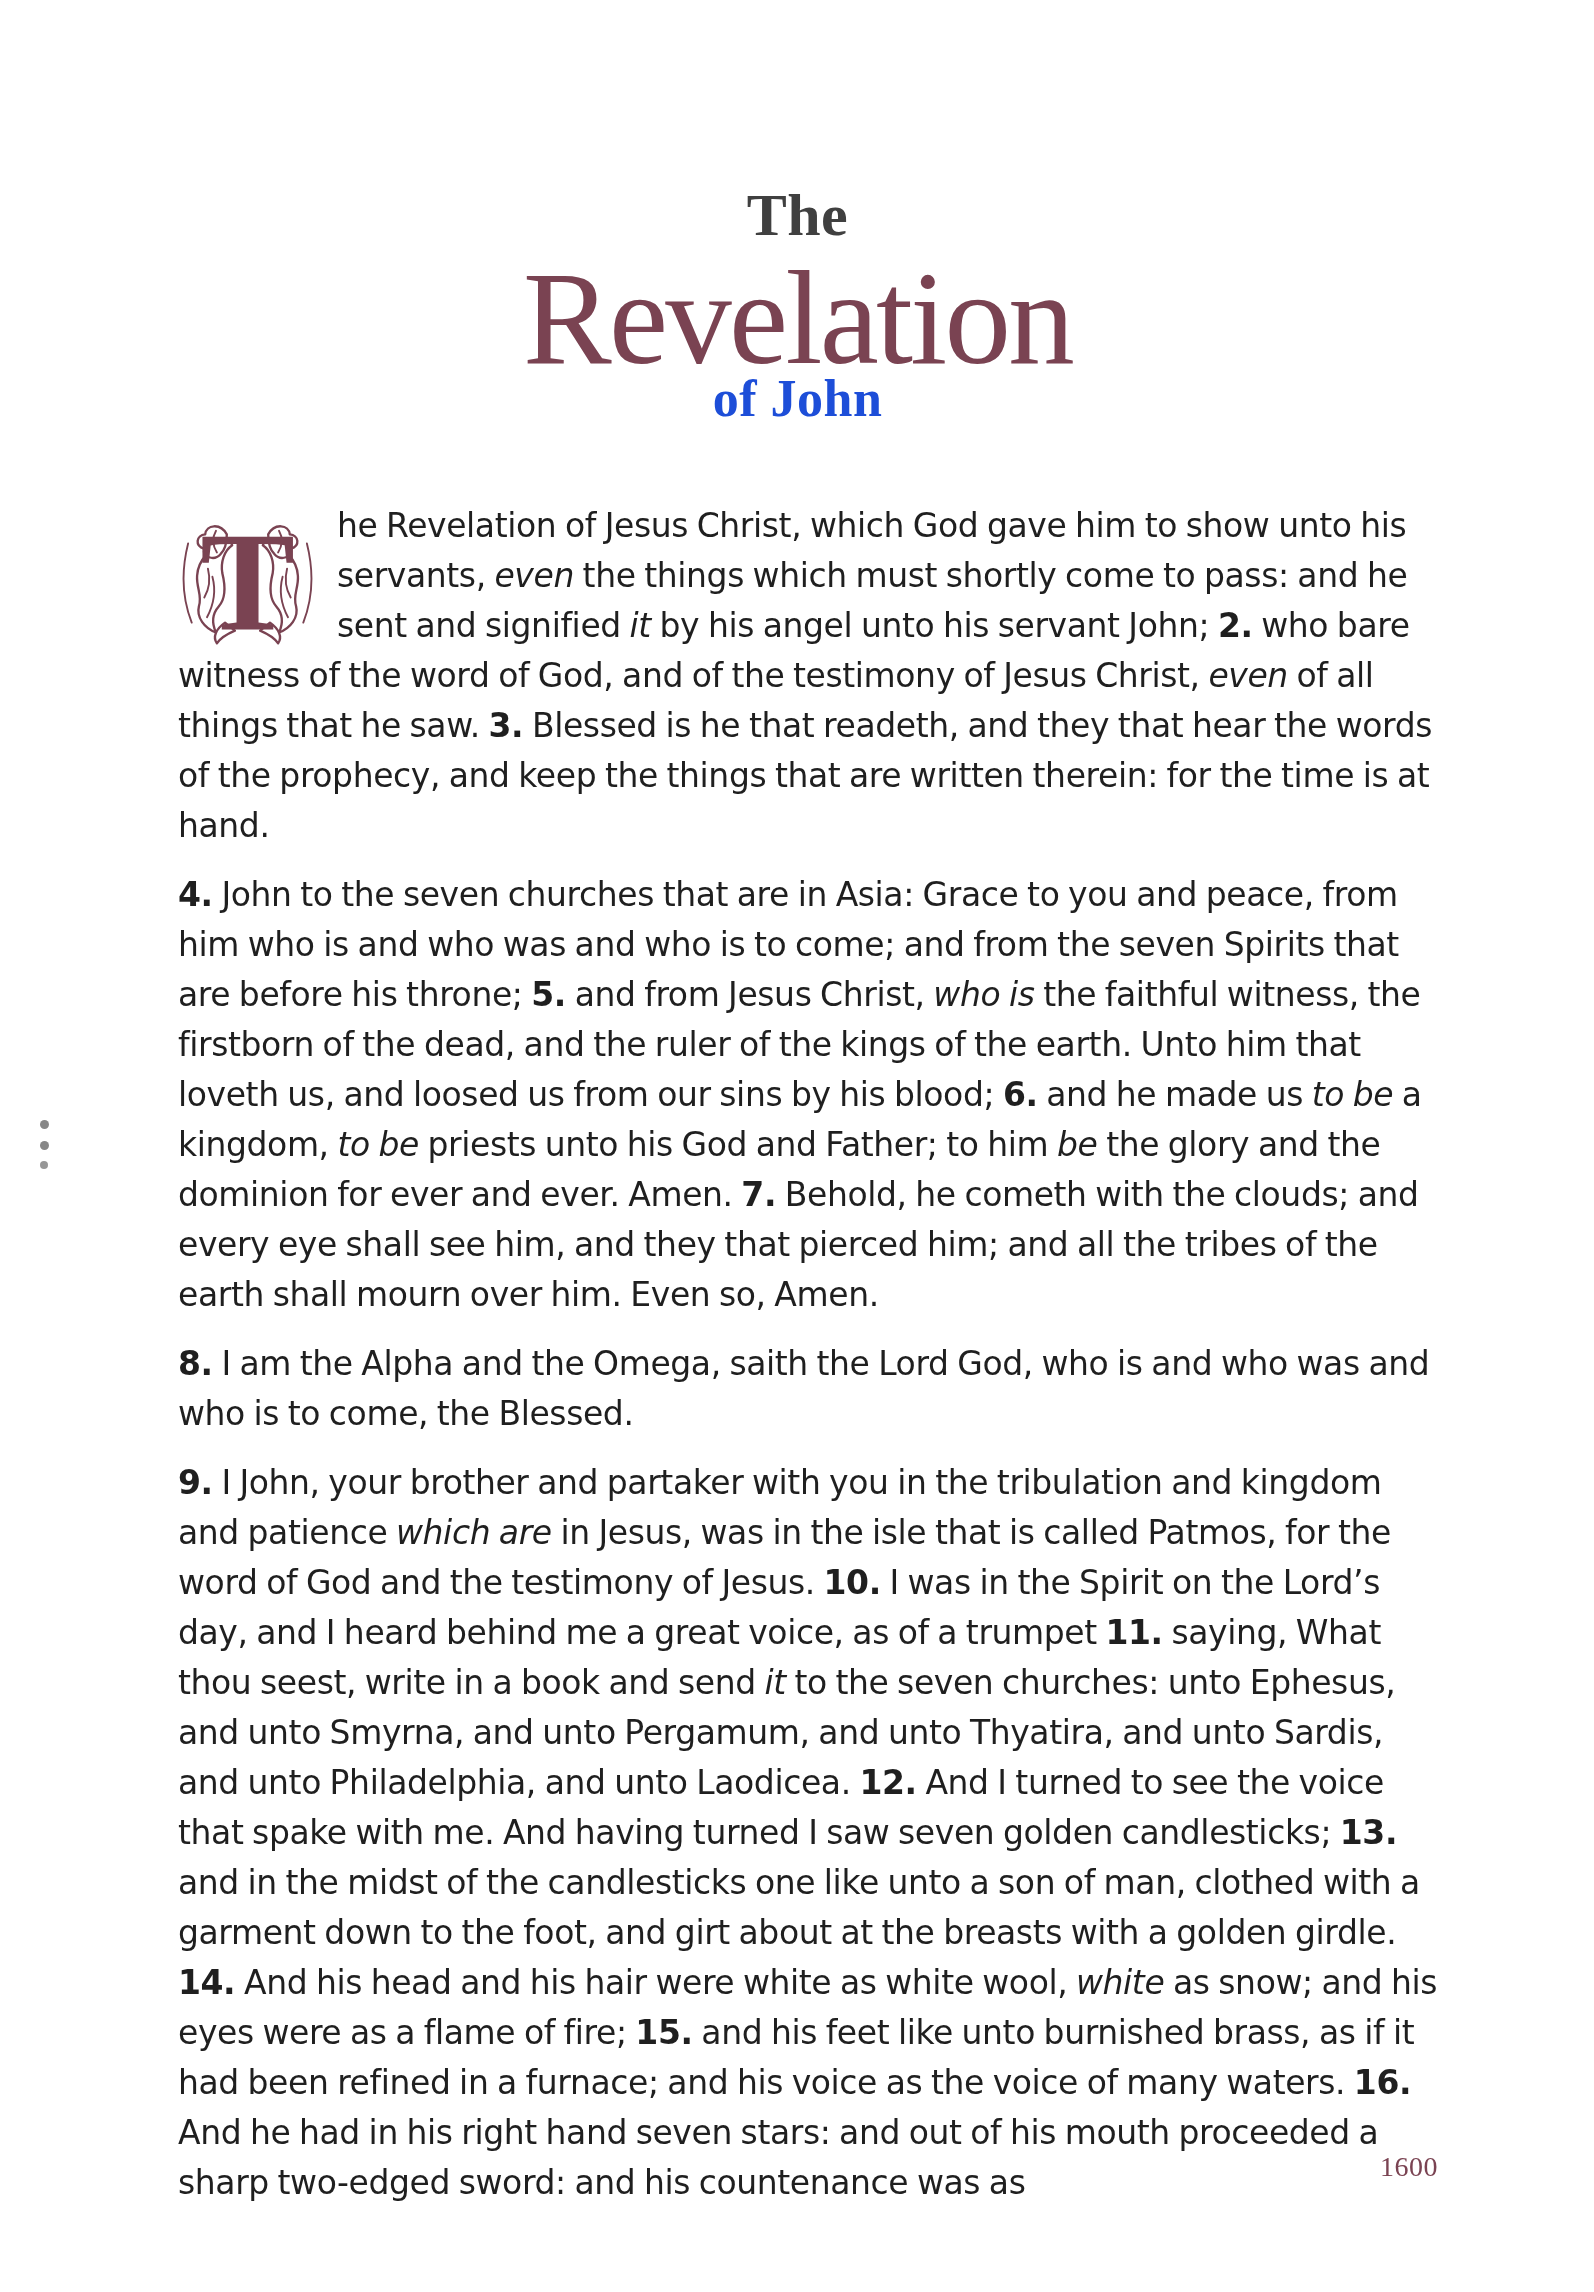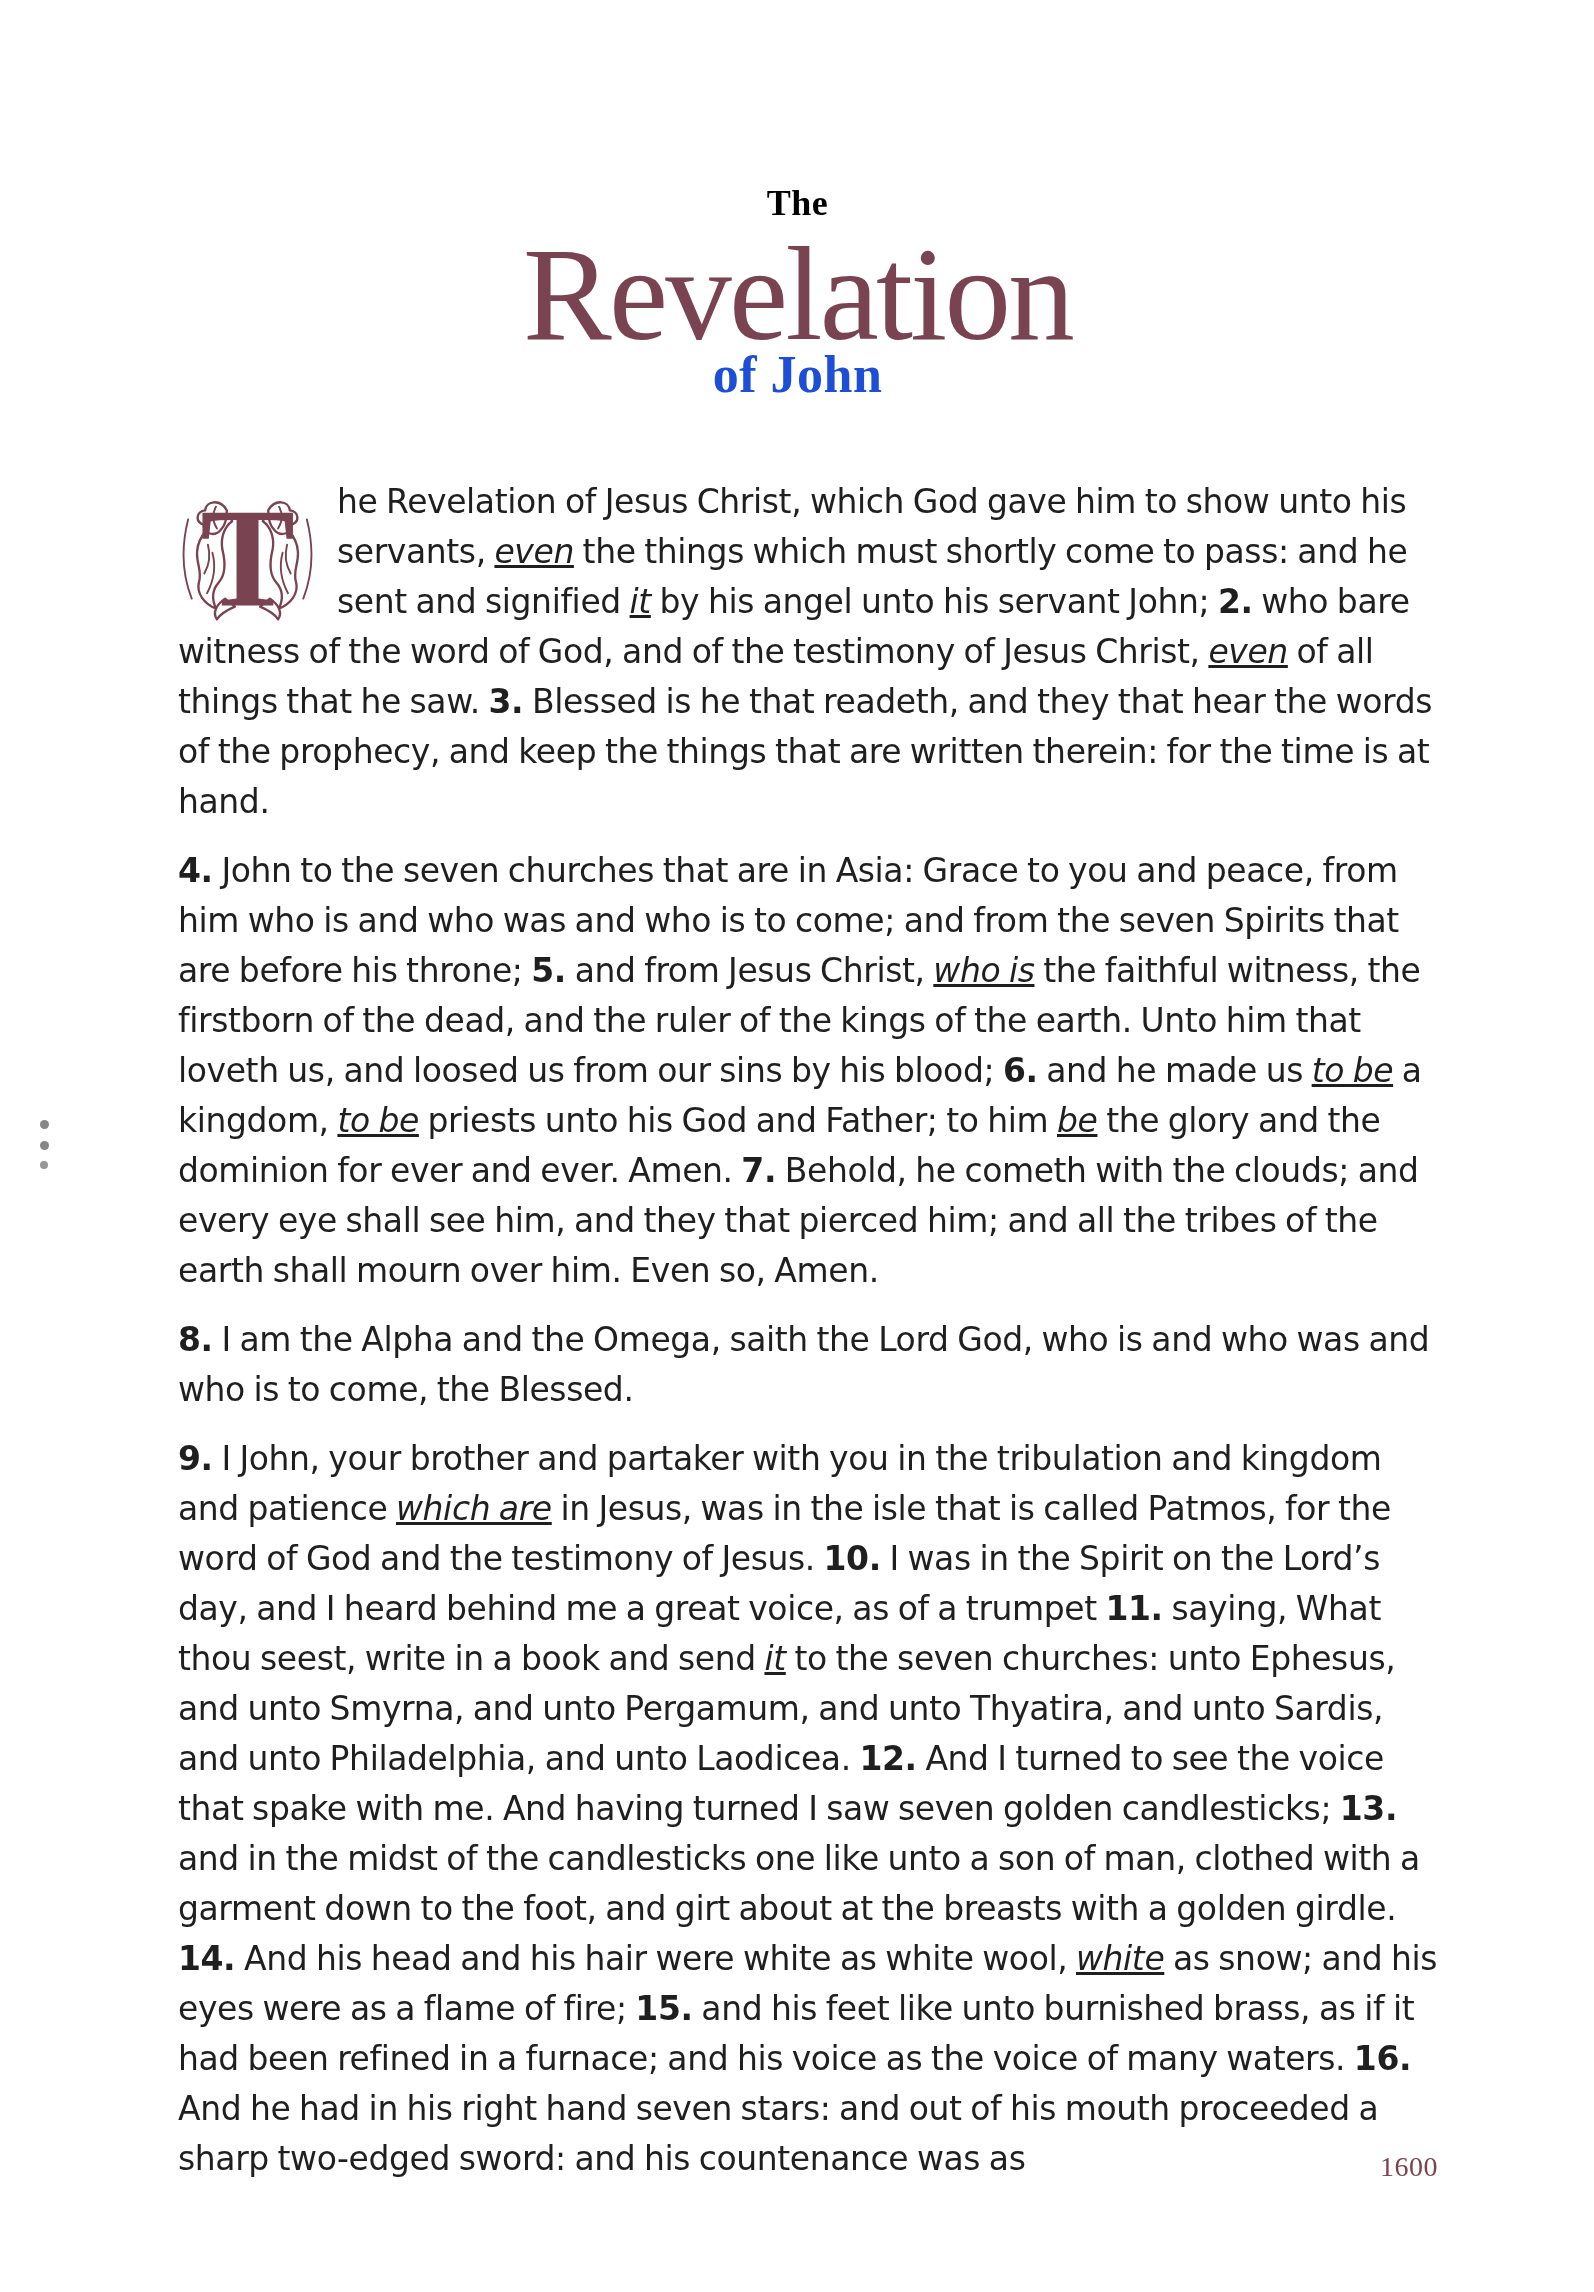--- a/index.html
+++ b/index.html
@@ -16,24 +16,24 @@
     color: #1f1f1f;
   }
 
   
   .title-block {
     padding-top: 185px;
     text-align: center;
     font-family: "Liberation Serif", "DejaVu Serif", serif;
   }
   .title-the {
-    font-size: 36px;
+    font-size: 60px;
     line-height: 1;
     font-weight: 700;
-    color: #000000;
+    color: #404040;
     letter-spacing: 0.5px;
   }
   .title-main {
     margin: 7.2px 0 0 0;
     font-size: 133px;
     line-height: 1;
     font-weight: 400;
     color: #7a4352;
     letter-spacing: -2.7px;
   }
@@ -55,21 +55,21 @@
   .para {
     margin: 0 0 19px 0;
     font-size: 33px;
     line-height: 50px;
     letter-spacing: -0.4px;
     word-spacing: -1.4px;
     text-align: left;
     color: #1f1f1f;
   }
   .seg-normal { font-style: normal; }
-  .seg-italic { font-style: italic; text-decoration: underline; }
+  .seg-italic { font-style: italic; }
   .seg-verse  { font-weight: 700; }
 
   
   .dropcap-box {
     float: left;
     width: 139px;
     height: 135px;
     margin: 10.8px 20px 1.8px 0;
   }
   .dropcap-box svg { display: block; width: 100%; height: 100%; }

